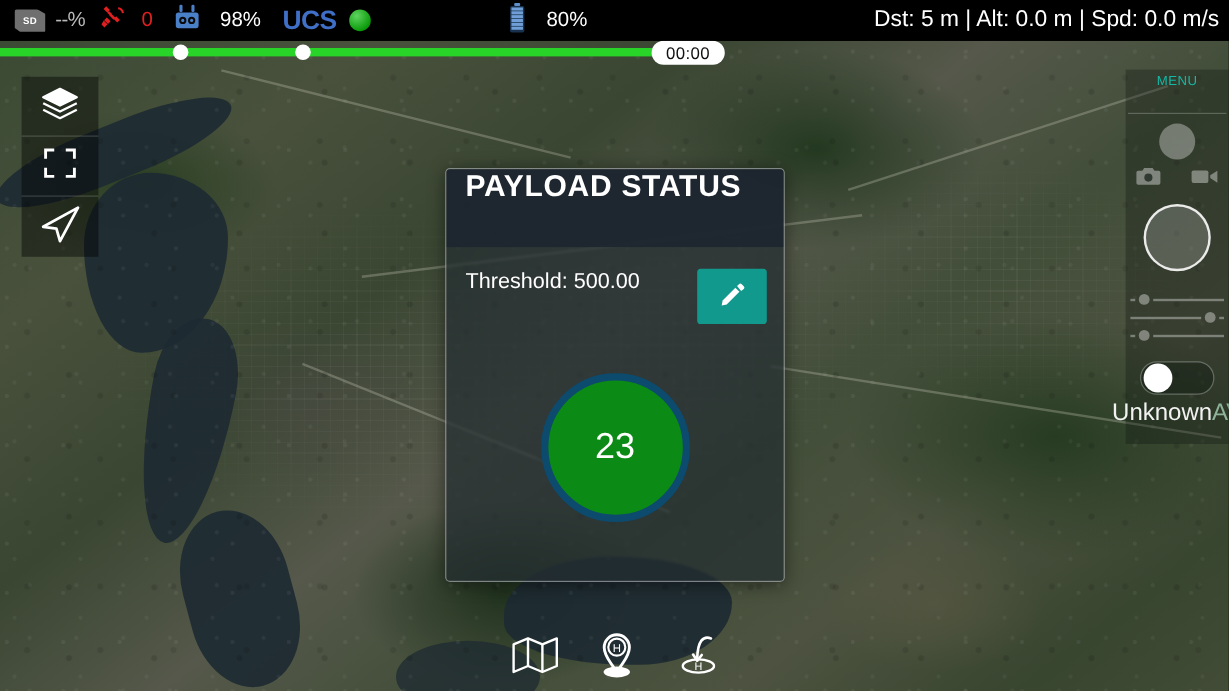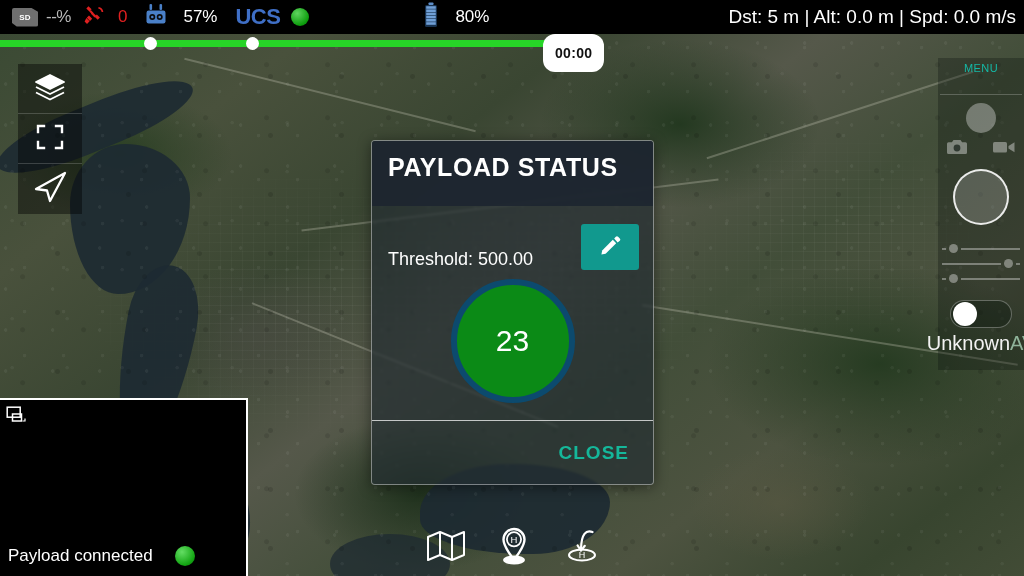--- a/index.html
+++ b/index.html
@@ -137,24 +137,24 @@
     height: 7px; width: 548px;
     background: #27d427;
   }
   .tl-dot {
     position: absolute; top: 3px;
     width: 13px; height: 13px; border-radius: 50%;
     background: #fff;
   }
   #timer-pill {
     position: absolute; top: 0px; left: 543px;
-    height: 38px; padding: 0 12px;
+    height: 20px; padding: 0 12px;
     background: #fff; border-radius: 12px;
     display: flex; align-items: center; justify-content: center;
-    color: #111; font-size: 14px; font-weight: bold;
+    color: #111; font-size: 14px; font-weight: normal;
     letter-spacing: .3px;
   }
 
   
   #left-rail {
     position: absolute; left: 18px; top: 64px;
     width: 64px;
     z-index: 30;
     display: flex; flex-direction: column;
   }
@@ -272,35 +272,35 @@
     overflow: hidden;
     z-index: 50;
     display: flex; flex-direction: column;
     box-shadow: 0 2px 14px rgba(0,0,0,.45);
     background: rgba(30,38,46,.55);
     backdrop-filter: blur(1px);
   }
   #dialog-header {
     height: 65px;
     background: rgba(29,38,48,.93);
-    display: flex; align-items: center;
+    display: flex; 
     padding: 0 0 12px 16px;
   }
   #dialog-title {
     color: #fff; font-size: 25px; font-weight: bold;
     letter-spacing: .6px;
   }
   #dialog-body {
     flex: 1;
     background: rgba(40,52,52,.34);
     position: relative;
     display: flex; flex-direction: column;
   }
   #threshold-row {
-    display: flex; align-items: flex-end; justify-content: space-between;
+    display: flex; align-items: flex-start; justify-content: space-between;
     padding: 18px 14px 0 16px;
     gap: 17px;
   }
   #threshold-text { color: #fff; font-size: 18px; }
   #edit-button {
     width: 58px; height: 46px;
     background: #11998e;
     border: none; border-radius: 3px;
     display: flex; align-items: center; justify-content: center;
     cursor: pointer;
@@ -378,21 +378,21 @@
         <svg width="26" height="26" viewBox="0 0 26 26">
           <rect x="6.5" y="2" width="2.6" height="6" rx="1.1" fill="#4a80c8"></rect>
           <rect x="16.5" y="2" width="2.6" height="6" rx="1.1" fill="#4a80c8"></rect>
           <rect x="3.5" y="8.5" width="19" height="13" rx="2.2" fill="#4a80c8"></rect>
           <circle cx="9.3" cy="15" r="3" fill="#0b0b0b"></circle>
           <circle cx="16.7" cy="15" r="3" fill="#0b0b0b"></circle>
           <circle cx="9.3" cy="15" r="1.3" fill="#4a80c8"></circle>
           <circle cx="16.7" cy="15" r="1.3" fill="#4a80c8"></circle>
         </svg>
       </span>
-      <span class="pct-white">57%</span>
+      <span class="pct-white">98%</span>
 
       <span class="ucs-logo">UCS</span>
       <span class="dot-green"></span>
     </div>
 
     <div class="tb-group tb-center">
       <span>
         <svg width="20" height="26" viewBox="0 0 20 26">
           <rect x="7.5" y="0.5" width="5" height="2.5" rx=".8" fill="#5d8ec9"></rect>
           <rect x="4" y="3" width="12" height="22" rx="1.6" fill="#18324f"></rect>
@@ -439,33 +439,20 @@
     </div>
     <div class="rail-btn">
       <span>
         <svg width="36" height="34" viewBox="0 0 36 34" fill="none" stroke="#fff" stroke-width="2.3" stroke-linejoin="round">
           <path d="M33 3 L4 19 L15 20.5 L18 31 Z"></path>
         </svg>
       </span>
     </div>
   </div>
 
-  <div id="payload-panel">
-    <span id="pip-icon">
-      <svg width="22" height="22" viewBox="0 0 22 22" fill="none" stroke="#fff" stroke-width="1.5">
-        <rect x="1.2" y="1.2" width="13" height="10"></rect>
-        <rect x="6.5" y="8" width="9" height="7"></rect>
-        <path d="M16.5 15 l2.5 0 l0 -2.5" stroke-width="1.2"></path>
-      </svg>
-    </span>
-    <div id="payload-status">
-      <span class="label">Payload connected</span>
-      <span class="dot"></span>
-    </div>
-  </div>
 
   <div id="bottom-toolbar">
     <div class="bt-btn">
       <span>
         <svg width="40" height="32" viewBox="0 0 40 32" fill="none" stroke="#fff" stroke-width="2" stroke-linejoin="round">
           <path d="M2 7 L14 2 L26 7 L38 2 L38 25 L26 30 L14 25 L2 30 Z"></path>
           <path d="M14 2 L14 25"></path>
           <path d="M26 7 L26 30"></path>
         </svg>
       </span>
@@ -551,18 +538,15 @@
             </svg>
           </span>
         </button>
       </div>
       <div id="gauge-wrap">
         <div id="gauge">
           <span id="gauge-value">23</span>
         </div>
       </div>
     </div>
-    <div id="dialog-footer">
-      <button id="close-button">CLOSE</button>
-    </div>
   </div>
 
 </div>
 
 </body></html>

